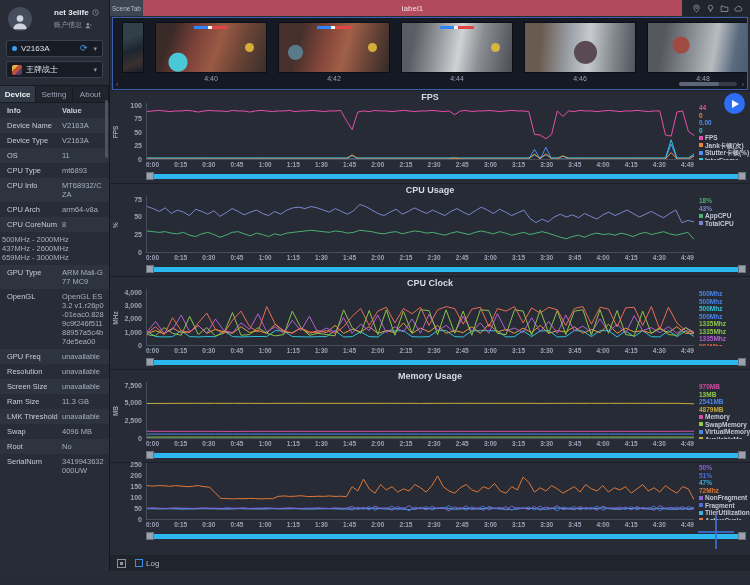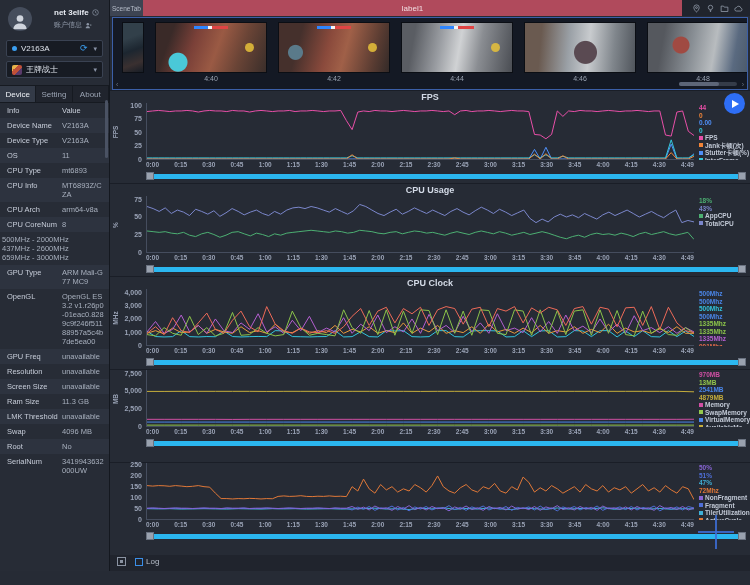--- a/index.html
+++ b/index.html
@@ -31,27 +31,27 @@
         display:flex; align-items:center; gap:4px; padding:0 5px; font-size:8px; color:#dfe4ec; }
   .bluedot{ width:5px; height:5px; border-radius:50%; background:#3b9ff0; flex:none; }
   .appic{ width:10px; height:10px; border-radius:2px; flex:none;
           background: linear-gradient(135deg,#e8b24a 0 30%,#c05038 30% 65%,#5a3a6a 65%); }
   .sync{ margin-left:auto; color:#3b9ff0; font-size:9px; line-height:9px; }
   .caret{ color:#8a93a6; font-size:7px; line-height:7px; }
   .sel .caret:last-child{ margin-left:2px; }
   .sel.appsel .caret{ margin-left:auto; }
   .sbtabs{ display:flex; margin-top:7px; background:#20242d; border-top:1px solid #161a21; border-bottom:1px solid #161a21; }
   .sbtab{ flex:1; text-align:center; font-size:8px; color:#9aa3b2; padding:4px 0 3px 0; border-right:1px solid #161a21; }
-  .sbtab.active{ background:#333a47; color:#eef1f6; font-weight:normal; }
+  .sbtab.active{ background:#333a47; color:#eef1f6; font-weight:bold; }
   .infotable{ font-size:7.5px; color:#aab2c0; }
   .irow{ display:flex; background:#272c36; }
   .irow:nth-child(even){ background:#2d333f; }
   .cell-k{ width:60px; padding:3px 2px 3px 7px; color:#c6ccd8; flex:none; }
   .cell-v{ flex:1; padding:3px 4px 3px 2px; word-break:break-all; white-space:pre-line; color:#a8b0be; }
-  .irow.header .cell-k,.irow.header .cell-v{ color:#c9cfda; }
+  .irow.header .cell-k,.irow.header .cell-v{ color:#c9cfda;font-weight:bold; }
   .sb-scroll{ position:absolute; right:1px; top:100px; width:3px; height:58px; background:#4a5263; border-radius:2px; }
   
   .main{ flex:1; min-width:0; display:flex; flex-direction:column; background:#262b35; }
   .tabrow{ height:16px; display:flex; align-items:stretch; background:#20242d; flex:none; }
   .scenetab{ min-width:26px; padding:0 2px; background:#3d4452; color:#b6bdc9; font-size:6.5px;
              display:flex; align-items:center; justify-content:center; }
   .labelbar{ flex:1; background:#b04a5c; color:#f2dee3; font-size:8px;
              display:flex; align-items:center; justify-content:center; }
   .tabicons{ width:68px; display:flex; align-items:center; justify-content:flex-end; gap:5px; padding:0 7px 0 0; }
   .tabicons svg{ width:9px; height:9px; stroke:#98a1b0; fill:none; stroke-width:1; }
@@ -105,21 +105,21 @@
   .slider .handle{ position:absolute; top:0; width:8px; height:8px; background:#9aa2af; border:1px solid #6a7280; }
   .slider .handle.l{ left:0; } .slider .handle.r{ right:0; }
   .playbtn{ position:absolute; top:2px; right:5px; width:21px; height:21px; border-radius:50%;
             background:#2e6ef5; display:flex; align-items:center; justify-content:center; z-index:5; }
   .playbtn i{ width:0; height:0; border-left:7px solid #fff; border-top:4.5px solid rgba(0,0,0,0);
               border-bottom:4.5px solid rgba(0,0,0,0); margin-left:2px; }
   .cross{ position:absolute; right:16px; bottom:6px; width:36px; height:34px; pointer-events:none; }
   .cross::before{ content:""; position:absolute; left:0; right:0; top:16px; height:2px; background:#3d6fd8; opacity:.85; }
   .cross::after{ content:""; position:absolute; top:0; bottom:0; left:17px; width:2px; background:#3d6fd8; opacity:.85; }
   
-  .bottombar{ height:20px; background:#20242d; border-top:1px solid #7dd3fc; flex:none;
+  .bottombar{ height:20px; background:#20242d; border-top:4px solid #7dd3fc; flex:none;
               display:flex; align-items:center; gap:9px; padding:0 7px; }
   .expand{ width:9px; height:9px; border:1px solid #8a93a2; position:relative; }
   .expand::after{ content:""; position:absolute; inset:2px; background:#8a93a2; }
   .loglabel{ display:flex; align-items:center; gap:3px; font-size:8px; color:#b6bdc9; }
   .cb{ width:8px; height:8px; border:1px solid #3b8fe8; display:inline-block; }
 </style>
 </head>
 <body>
 
 <div class="app">
@@ -506,20 +506,21 @@
             </div>
             <div class="sliderrow">
               <div class="slider">
                 <div class="track"></div>
                 <div class="handle l"></div>
                 <div class="handle r"></div>
               </div>
             </div>
           </section>
           <section class="chart">
+            <div class="ctitle">Memory Usage</div>
             <div class="plotrow">
               <div class="ylab">
                 <span>MB</span>
               </div>
               <div class="yt">
                 <span style="top: calc(100% - 4px);">0</span>
                 <span style="top: calc(68.75% - 4px);">2,500</span>
                 <span style="top: calc(37.5% - 4px);">5,000</span>
                 <span style="top: calc(6.25% - 4px);">7,500</span>
               </div>

